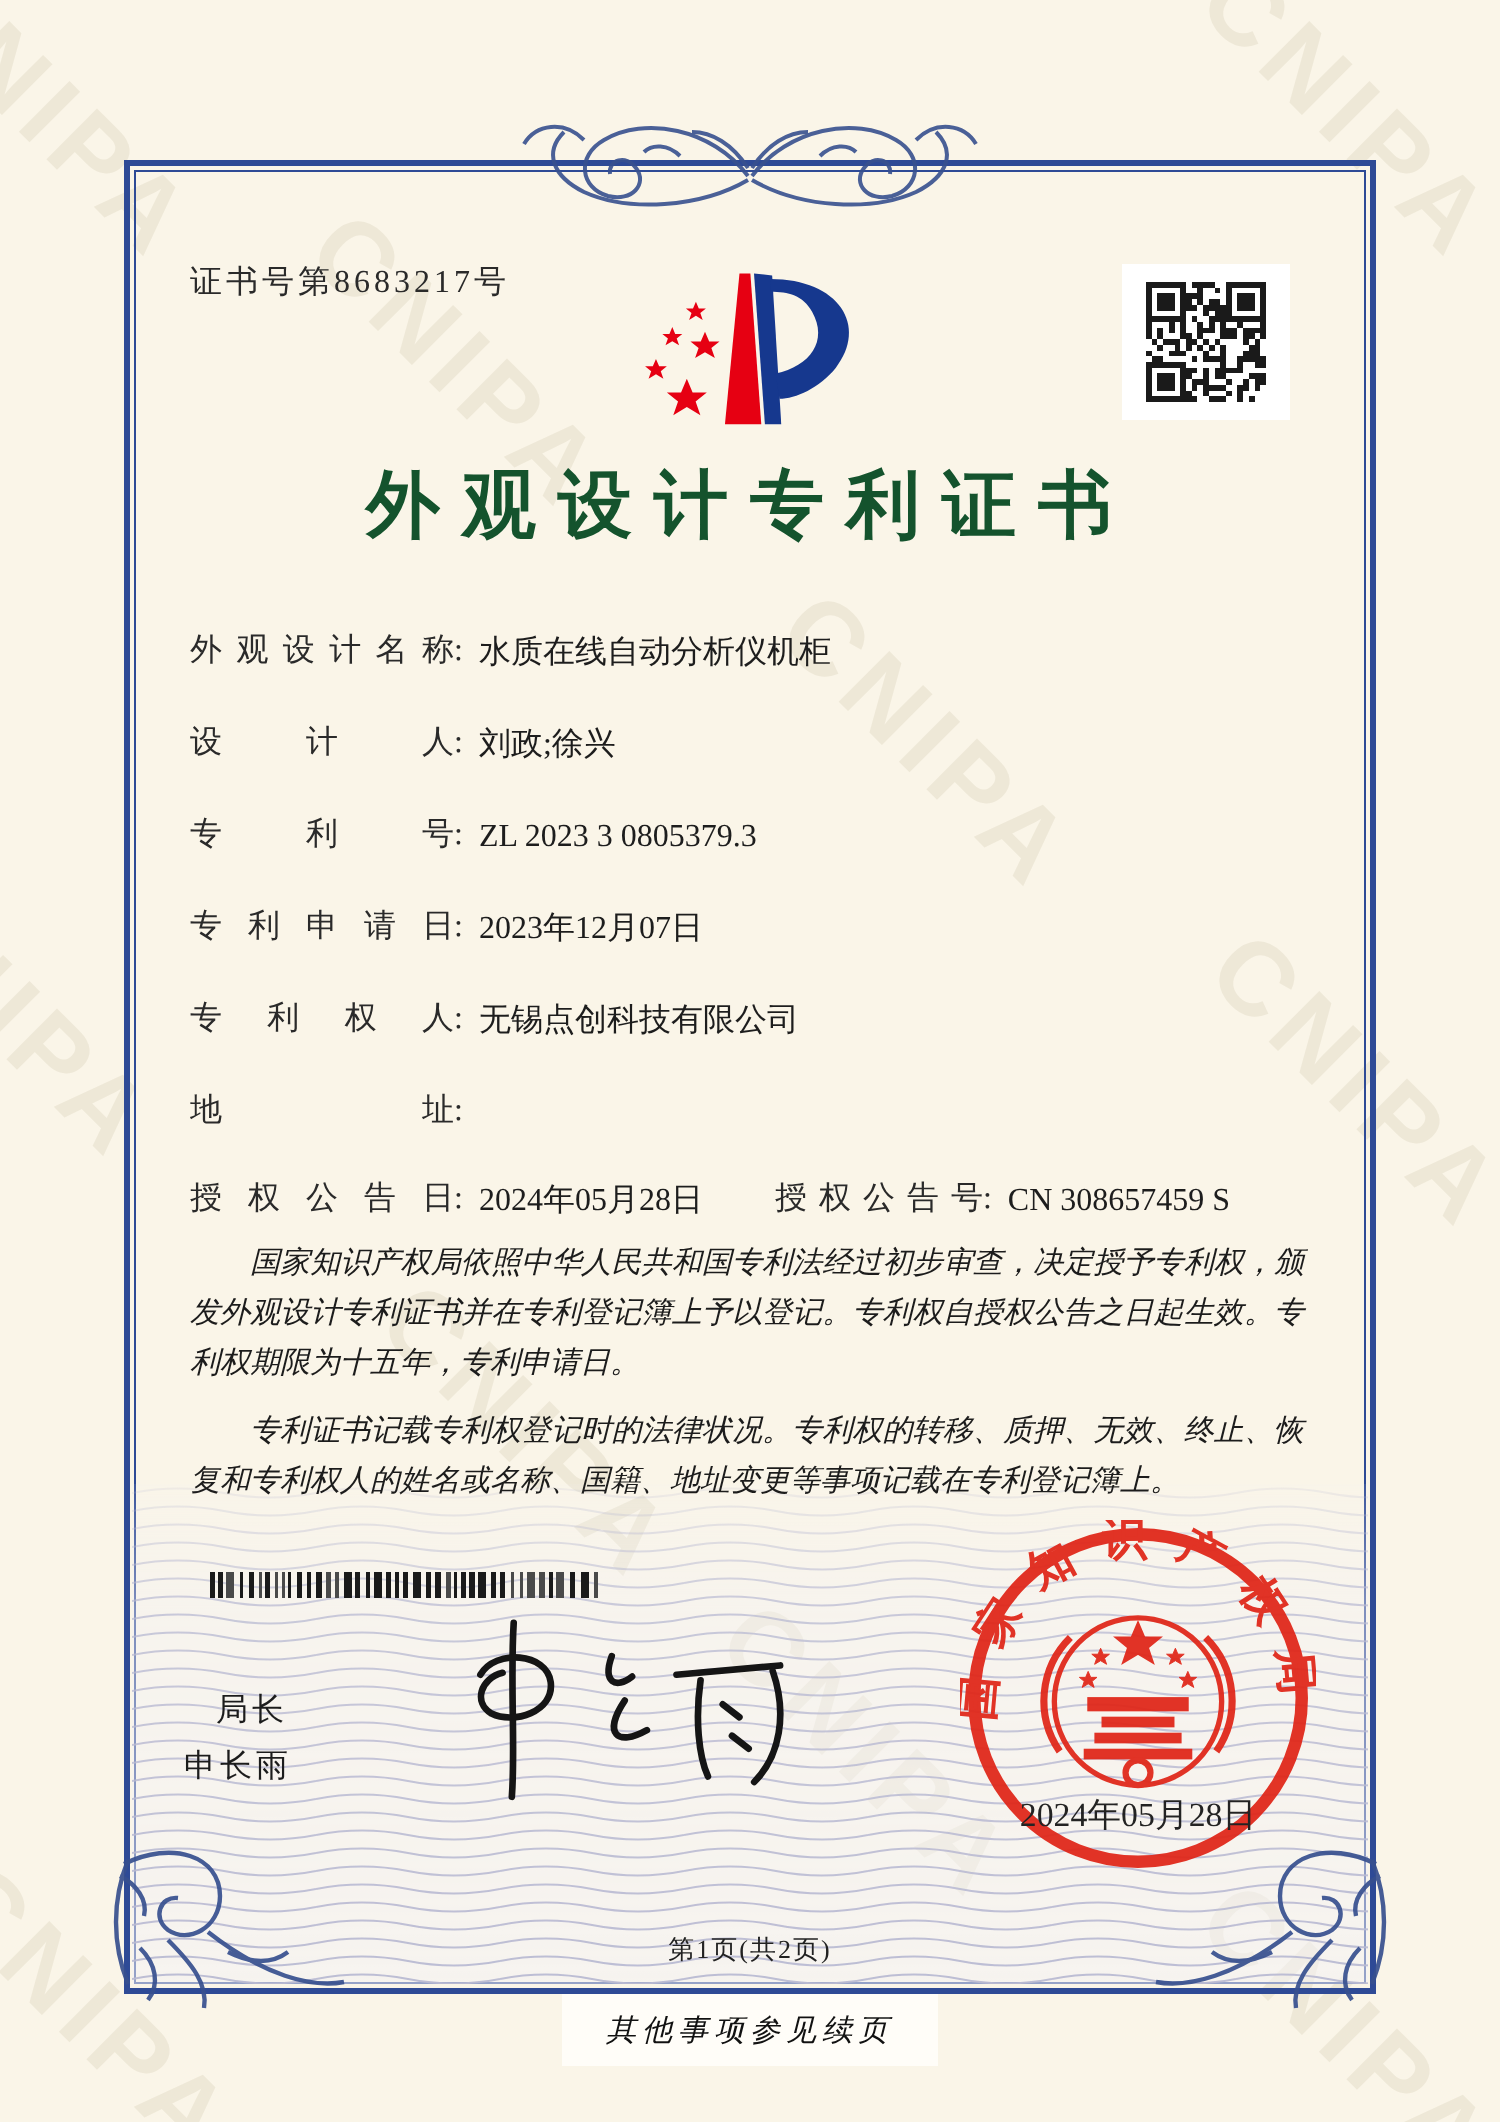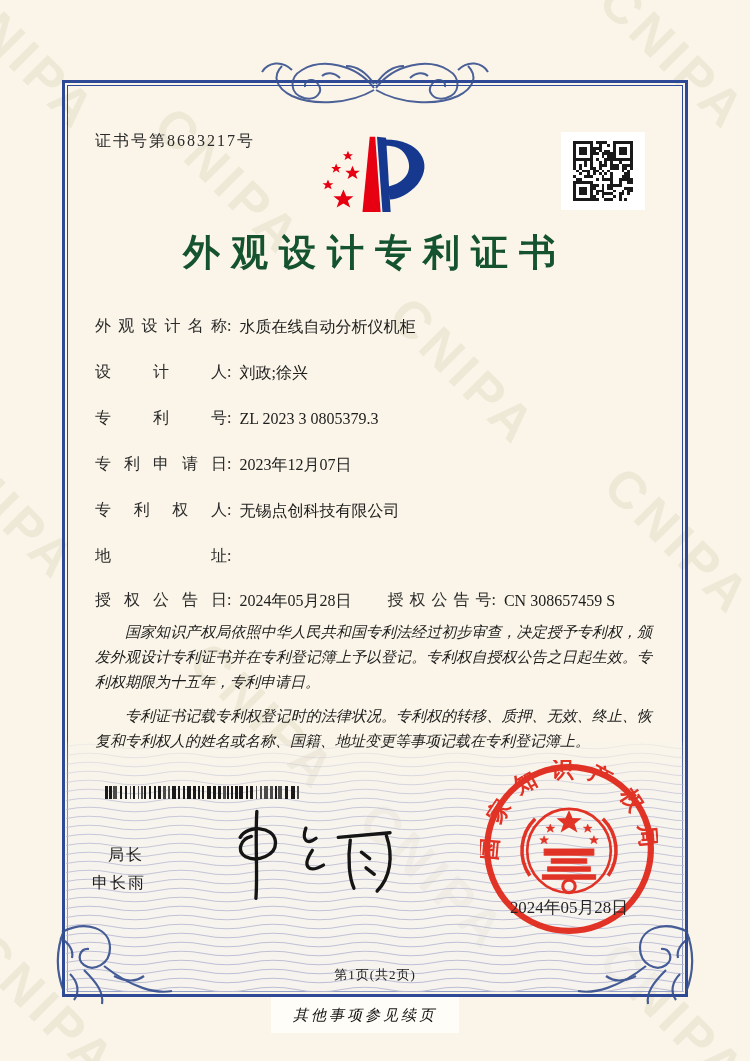--- a/index.html
+++ b/index.html
@@ -55,21 +55,21 @@
   .barcode{ position:absolute; left:105px; top:786px; z-index:4;}
   .sig-title{ position:absolute; left:108px; top:845px; font-size:16px; z-index:4;
     font-family:Liberation Mono, monospace; color:#1c1c1c; letter-spacing:2px;}
   .sig-name{ position:absolute; left:92px; top:873px; font-size:16px; z-index:4;
     font-family:"Liberation Sans","DejaVu Sans",sans-serif; color:#1c1c1c; letter-spacing:2px;}
   .sig-script{ position:absolute; left:218px; top:804px; z-index:4;}
   .seal{ position:absolute; left:480px; top:760px; z-index:5;}
   .page-num{ position:absolute; left:0; top:966px; width:100%; text-align:center;
     font-size:13px; color:#222; z-index:4; letter-spacing:1px;}
   .cont-box{
-    position:absolute; left:271px; top:997px; width:188px; height:36px;
+    position:absolute; left:281px; top:997px; width:188px; height:36px;
     background:#fffdf8; z-index:4; display:flex; align-items:center; justify-content:center;
     font-size:15px; font-style:italic; letter-spacing:3px; color:#111;
   }
 </style>
 </head>
 <body>
 
 <div class="page">
 
   <div id="wm-layer">

